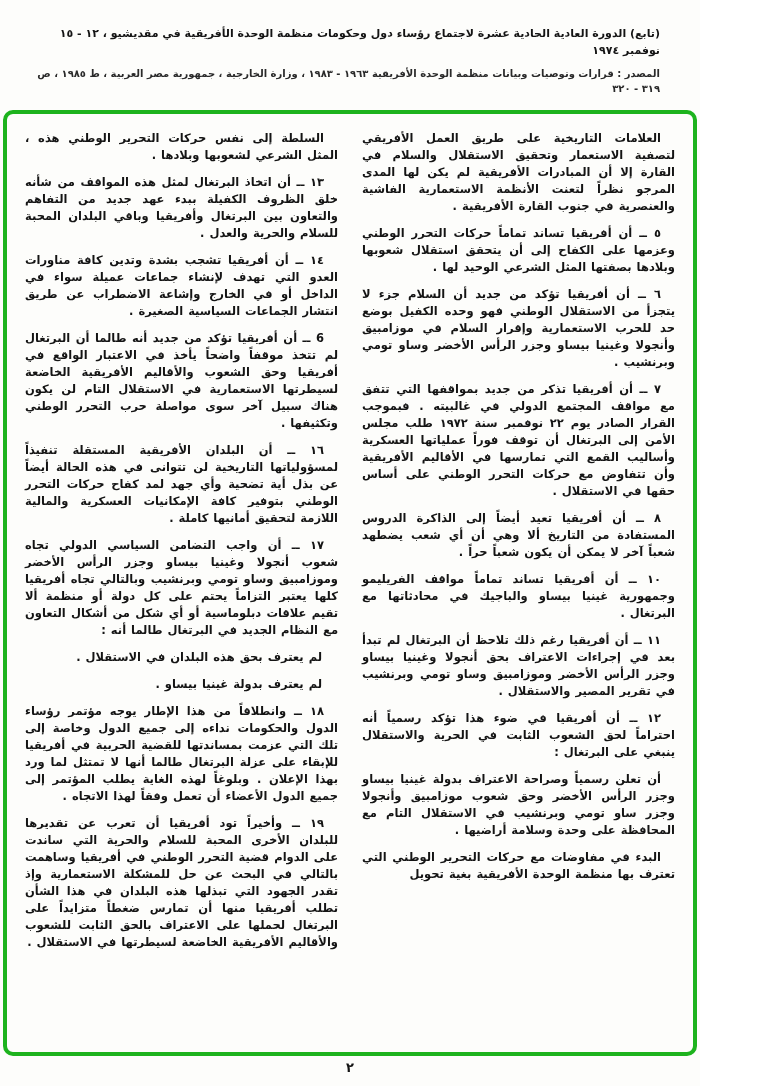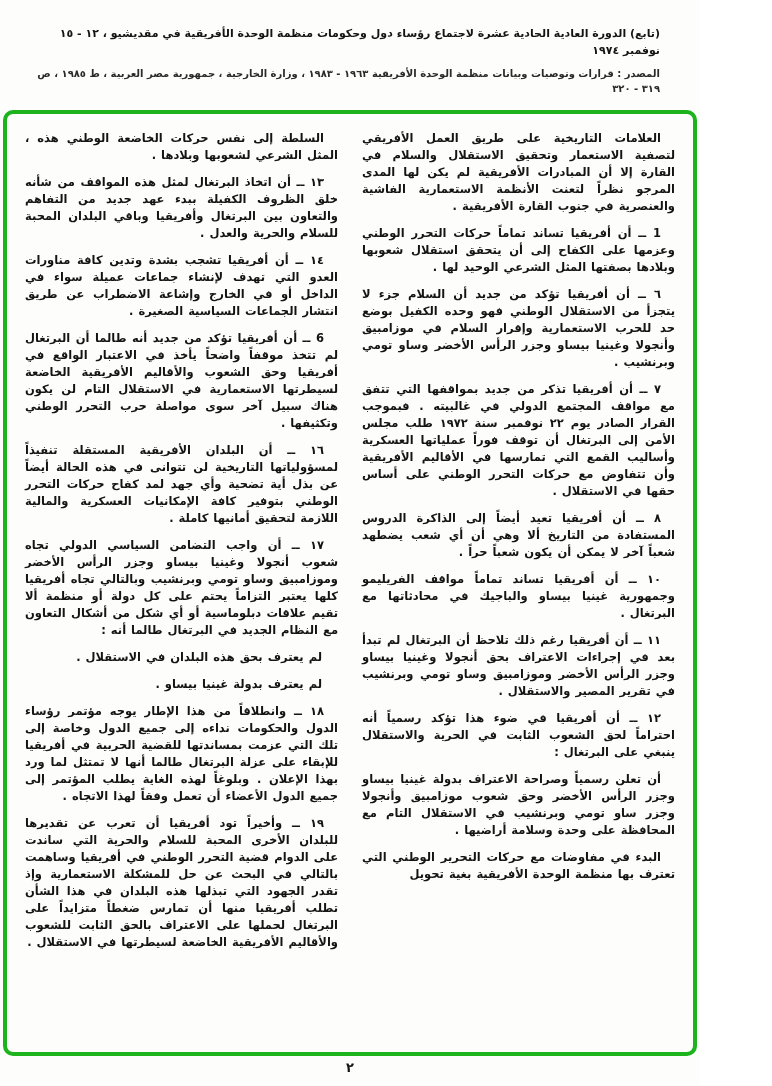--- a/index.html
+++ b/index.html
@@ -86,33 +86,33 @@
 
   <header class="doc-header">
     <div class="header-title">(تابع) الدورة العادية الحادية عشرة لاجتماع رؤساء دول وحكومات منظمة الوحدة الأفريقية في مقديشيو ، ١٢ - ١٥ نوفمبر ١٩٧٤</div>
     <div class="header-source">المصدر : قرارات وتوصيات وبيانات منظمة الوحدة الأفريقية ١٩٦٣ - ١٩٨٣ ، وزارة الخارجية ، جمهورية مصر العربية ، ط ١٩٨٥ ، ص ٣١٩ - ٣٢٠</div>
   </header>
 
   <div class="content-frame">
 
     <div class="column column-right">
       <p>العلامات التاريخية على طريق العمل الأفريقي لتصفية الاستعمار وتحقيق الاستقلال والسلام في القارة إلا أن المبادرات الأفريقية لم يكن لها المدى المرجو نظراً لتعنت الأنظمة الاستعمارية الفاشية والعنصرية في جنوب القارة الأفريقية .</p>
-      <p>1 ــ أن أفريقيا تساند تماماً حركات التحرر الوطني وعزمها على الكفاح إلى أن يتحقق استقلال شعوبها وبلادها بصفتها المثل الشرعي الوحيد لها .</p>
+      <p>٥ ــ أن أفريقيا تساند تماماً حركات التحرر الوطني وعزمها على الكفاح إلى أن يتحقق استقلال شعوبها وبلادها بصفتها المثل الشرعي الوحيد لها .</p>
       <p>٦ ــ أن أفريقيا تؤكد من جديد أن السلام جزء لا يتجزأ من الاستقلال الوطني فهو وحده الكفيل بوضع حد للحرب الاستعمارية وإقرار السلام في موزامبيق وأنجولا وغينيا بيساو وجزر الرأس الأخضر وساو تومي وبرنشيب .</p>
       <p>٧ ــ أن أفريقيا تذكر من جديد بمواقفها التي تتفق مع مواقف المجتمع الدولي في غالبيته . فبموجب القرار الصادر يوم ٢٢ نوفمبر سنة ١٩٧٢ طلب مجلس الأمن إلى البرتغال أن توقف فوراً عملياتها العسكرية وأساليب القمع التي تمارسها في الأقاليم الأفريقية وأن تتفاوض مع حركات التحرر الوطني على أساس حقها في الاستقلال .</p>
       <p>٨ ــ أن أفريقيا تعيد أيضاً إلى الذاكرة الدروس المستفادة من التاريخ ألا وهي أن أي شعب يضطهد شعباً آخر لا يمكن أن يكون شعباً حراً .</p>
       <p>١٠ ــ أن أفريقيا تساند تماماً مواقف الفريليمو وجمهورية غينيا بيساو والباجيك في محادثاتها مع البرتغال .</p>
       <p>١١ ــ أن أفريقيا رغم ذلك تلاحظ أن البرتغال لم تبدأ بعد في إجراءات الاعتراف بحق أنجولا وغينيا بيساو وجزر الرأس الأخضر وموزامبيق وساو تومي وبرنشيب في تقرير المصير والاستقلال .</p>
       <p>١٢ ــ أن أفريقيا في ضوء هذا تؤكد رسمياً أنه احتراماً لحق الشعوب الثابت في الحرية والاستقلال ينبغي على البرتغال :</p>
       <p>أن تعلن رسمياً وصراحة الاعتراف بدولة غينيا بيساو وجزر الرأس الأخضر وحق شعوب موزامبيق وأنجولا وجزر ساو تومي وبرنشيب في الاستقلال التام مع المحافظة على وحدة وسلامة أراضيها .</p>
       <p>البدء في مفاوضات مع حركات التحرير الوطني التي تعترف بها منظمة الوحدة الأفريقية بغية تحويل</p>
     </div>
 
     <div class="column column-left">
-      <p>السلطة إلى نفس حركات الخاضعة الوطني هذه ، المثل الشرعي لشعوبها وبلادها .</p>
+      <p>السلطة إلى نفس حركات التحرير الوطني هذه ، المثل الشرعي لشعوبها وبلادها .</p>
       <p>١٣ ــ أن اتخاذ البرتغال لمثل هذه المواقف من شأنه خلق الظروف الكفيلة ببدء عهد جديد من التفاهم والتعاون بين البرتغال وأفريقيا وباقي البلدان المحبة للسلام والحرية والعدل .</p>
       <p>١٤ ــ أن أفريقيا تشجب بشدة وتدين كافة مناورات العدو التي تهدف لإنشاء جماعات عميلة سواء في الداخل أو في الخارج وإشاعة الاضطراب عن طريق انتشار الجماعات السياسية الصغيرة .</p>
       <p>6 ــ أن أفريقيا تؤكد من جديد أنه طالما أن البرتغال لم تتخذ موقفاً واضحاً يأخذ في الاعتبار الواقع في أفريقيا وحق الشعوب والأقاليم الأفريقية الخاضعة لسيطرتها الاستعمارية في الاستقلال التام لن يكون هناك سبيل آخر سوى مواصلة حرب التحرر الوطني وتكثيفها .</p>
       <p>١٦ ــ أن البلدان الأفريقية المستقلة تنفيذاً لمسؤولياتها التاريخية لن تتوانى في هذه الحالة أيضاً عن بذل أية تضحية وأي جهد لمد كفاح حركات التحرر الوطني بتوفير كافة الإمكانيات العسكرية والمالية اللازمة لتحقيق أمانيها كاملة .</p>
       <p>١٧ ــ أن واجب التضامن السياسي الدولي تجاه شعوب أنجولا وغينيا بيساو وجزر الرأس الأخضر وموزامبيق وساو تومي وبرنشيب وبالتالي تجاه أفريقيا كلها يعتبر التزاماً يحتم على كل دولة أو منظمة ألا تقيم علاقات دبلوماسية أو أي شكل من أشكال التعاون مع النظام الجديد في البرتغال طالما أنه :</p>
       <p class="short-item">لم يعترف بحق هذه البلدان في الاستقلال .</p>
       <p class="short-item">لم يعترف بدولة غينيا بيساو .</p>
       <p>١٨ ــ وانطلاقاً من هذا الإطار يوجه مؤتمر رؤساء الدول والحكومات نداءه إلى جميع الدول وخاصة إلى تلك التي عزمت بمساندتها للقضية الحربية في أفريقيا للإبقاء على عزلة البرتغال طالما أنها لا تمتثل لما ورد بهذا الإعلان . وبلوغاً لهذه الغاية يطلب المؤتمر إلى جميع الدول الأعضاء أن تعمل وفقاً لهذا الاتجاه .</p>
       <p>١٩ ــ وأخيراً تود أفريقيا أن تعرب عن تقديرها للبلدان الأخرى المحبة للسلام والحرية التي ساندت على الدوام قضية التحرر الوطني في أفريقيا وساهمت بالتالي في البحث عن حل للمشكلة الاستعمارية وإذ تقدر الجهود التي تبذلها هذه البلدان في هذا الشأن تطلب أفريقيا منها أن تمارس ضغطاً متزايداً على البرتغال لحملها على الاعتراف بالحق الثابت للشعوب والأقاليم الأفريقية الخاضعة لسيطرتها في الاستقلال .</p>
     </div>

